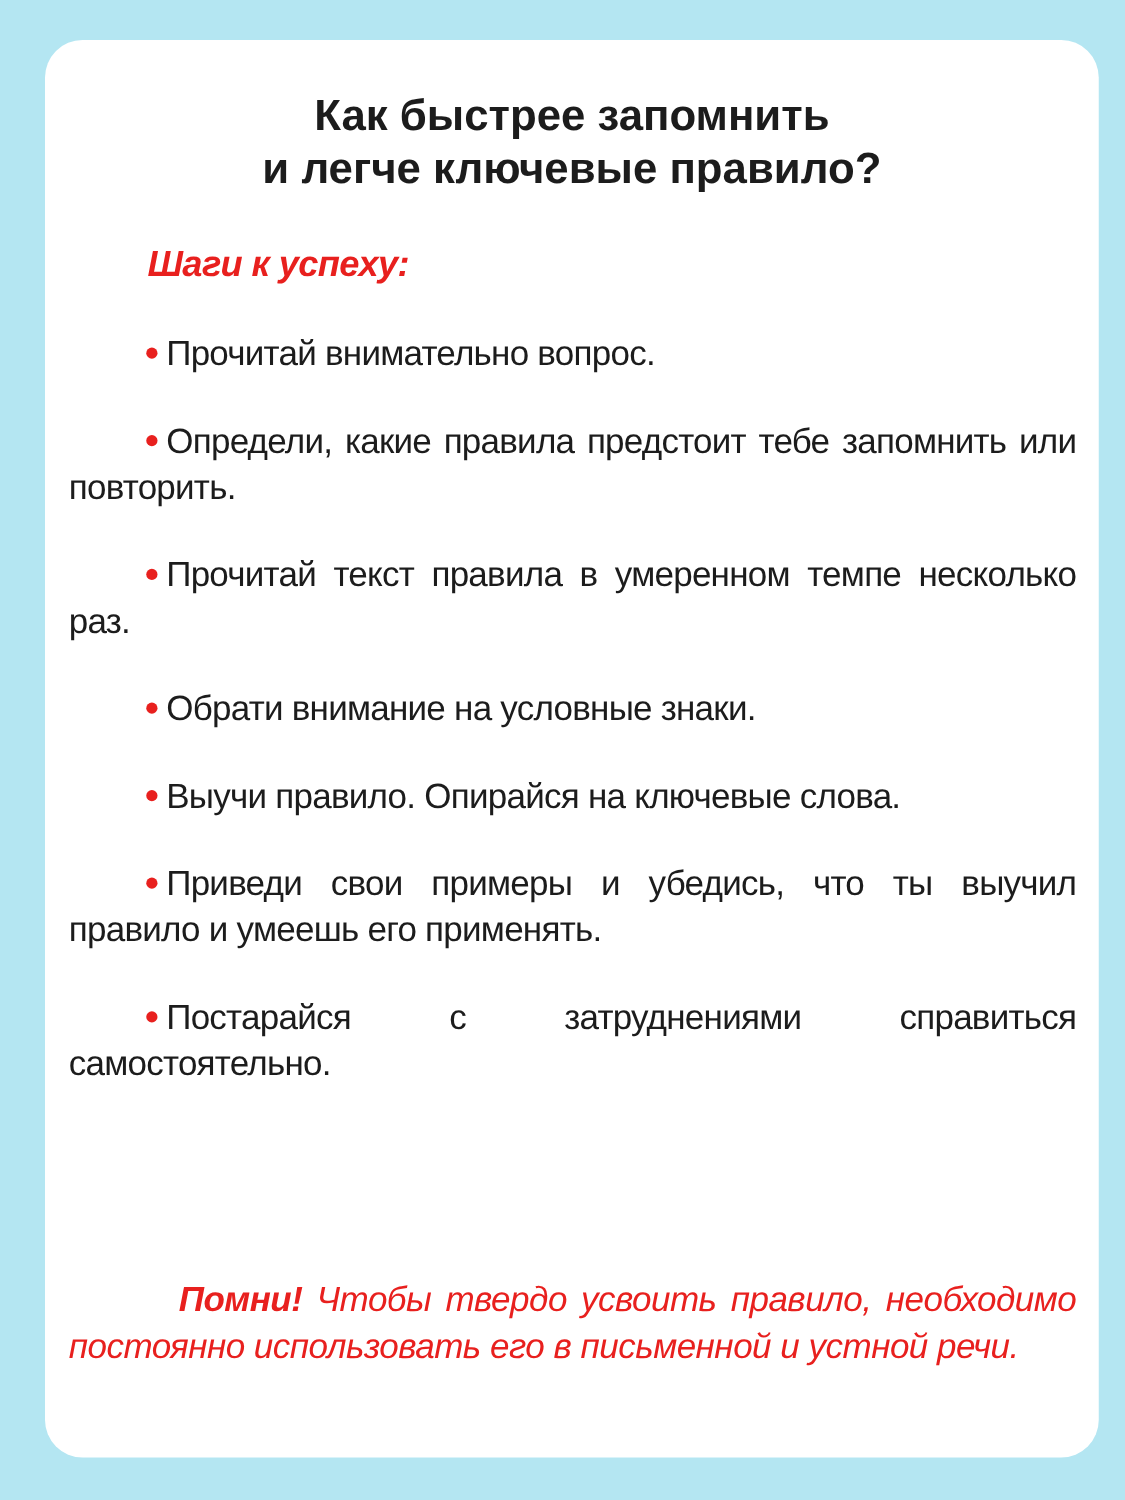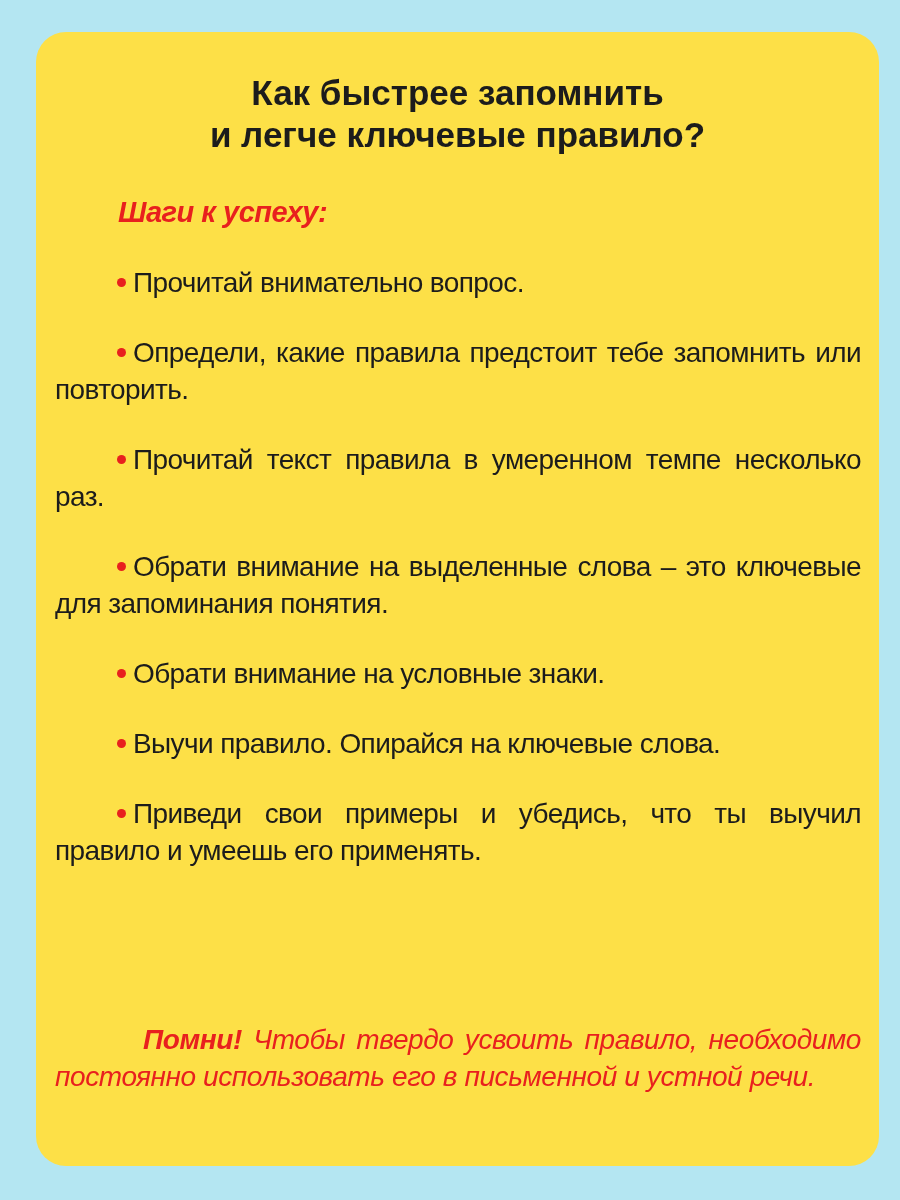--- a/index.html
+++ b/index.html
@@ -7,21 +7,21 @@
     width: 900px; height: 1200px;
     background: #b4e6f2;
     position: relative;
     overflow: hidden;
     font-family: "Liberation Sans", sans-serif;
   }
   .card {
     position: absolute;
     left: 36px; top: 32px;
     width: 843px; height: 1134px;
-    background: #fde047;
+    background: #ffffff;
     border-radius: 30px;
   }
   .title {
     position: absolute;
     left: 0; right: 0; top: 40px;
     text-align: center;
     font-weight: bold;
     font-size: 35px;
     line-height: 42px;
     color: #1c1c1c;
@@ -86,20 +86,20 @@
     <span>Как быстрее запомнить</span>
     <span>и легче ключевые правило?</span>
   </h1>
 
   <p class="subtitle">Шаги к успеху:</p>
 
   <ul class="steps">
     <li class="step"><span class="bullet"></span><span>Прочитай внимательно вопрос.</span></li>
     <li class="step"><span class="bullet"></span><span>Определи, какие правила предстоит тебе запомнить или повторить.</span></li>
     <li class="step"><span class="bullet"></span><span>Прочитай текст правила в умеренном темпе несколько раз.</span></li>
-    <li class="step"><span class="bullet"></span><span>Обрати внимание на выделенные слова – это ключевые для запоминания понятия.</span></li>
     <li class="step"><span class="bullet"></span><span>Обрати внимание на условные знаки.</span></li>
     <li class="step"><span class="bullet"></span><span>Выучи правило. Опирайся на ключевые слова.</span></li>
     <li class="step"><span class="bullet"></span><span>Приведи свои примеры и убедись, что ты выучил правило и умеешь его применять.</span></li>
+    <li class="step"><span class="bullet"></span><span>Постарайся с затруднениями справиться самостоятельно.</span></li>
   </ul>
 
   <p class="memo"><span class="memo-lead">Помни!</span><span> Чтобы твердо усвоить правило, необходимо постоянно использовать его в письменной и устной речи.</span></p>
 </div>
 
 </body></html>

